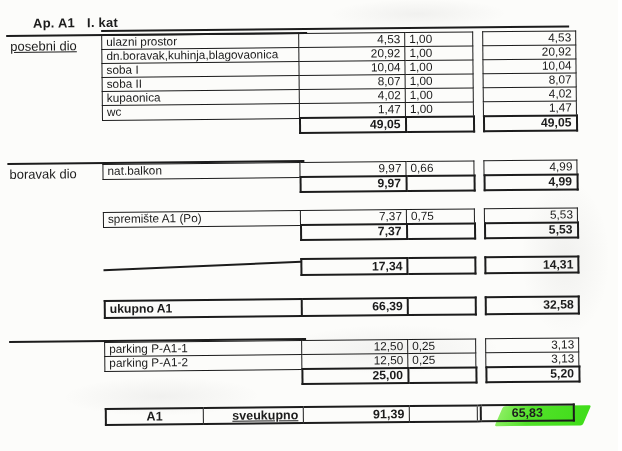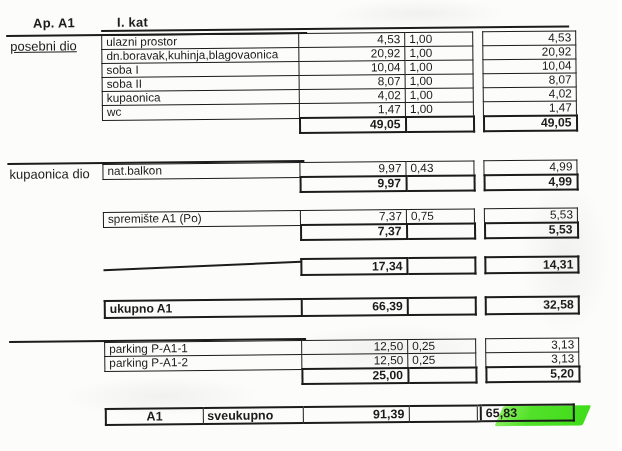--- a/index.html
+++ b/index.html
@@ -6,21 +6,21 @@
   body { background:#ffffff; font-family:"Liberation Sans", sans-serif; }
   .page {
     position:relative; width:618px; height:451px; overflow:hidden;
     background:#fcfcfa; color:#1c1c1c;
   }
   .tilt { position:absolute; inset:0; transform:rotate(-0.55deg); transform-origin:311px 225px; }
 
   
   .hdr { position:absolute; font-weight:700; font-size:13px; letter-spacing:0.2px; white-space:nowrap; }
   #hdr-ap  { left:35px;  top:13px; }
-  #hdr-kat { left:119px; top:13px; }
+  #hdr-kat { left:89px; top:13px; }
 
   
   .sec-label { position:absolute; font-size:13px; white-space:nowrap; }
   #lbl-posebni  { left:12px; top:36px;text-decoration:underline; }
   #lbl-sporedni { left:10px; top:164px; }
 
   
   .line { position:absolute; background:#1c1c1c; height:1.6px; }
   #ln-kat      { left:103px; top:28px;  width:468px; height:1.7px; }
   #ln-ap       { left:8px;   top:32px;  width:301px; height:2.3px; }
@@ -57,23 +57,23 @@
   #t-ukupno td { height:17px; }
   #t-parking   { left:103px; top:340px; }
   #t-grand     { left:103px; top:406px; }
 
   
   #t-grand td {
     height:16px; font-size:12.5px; font-weight:700;
     border:1.6px solid #1c1c1c; border-top-width:2.6px; border-bottom-width:2.6px;
   }
   #t-grand td:first-child { border-left-width:2.6px; text-align:center;margin-left:16px; }
-  #t-grand td.g-label { text-align:left; }
+  #t-grand td.g-label { text-align:right;text-decoration:underline; }
   #t-grand td.g-sp { border-left:none; border-right:none; padding:0; }
-  #t-grand td.g-result { border-left-width:2.2px; border-right-width:2.6px; text-align:left; }
+  #t-grand td.g-result { border-left-width:2.2px; border-right-width:2.6px; text-align:center; }
 
   
   #marker {
     position:absolute; left:497px; top:408px; width:88px; height:20px;
     transform:skewX(-24deg); border-radius:2px;
     background:linear-gradient(90deg,#8aee60 0%, #52e129 35%, #40dd1a 100%);
   }
 
   
   .smudge { position:absolute; pointer-events:none;
@@ -97,21 +97,21 @@
     <div class="hdr" id="hdr-ap">Ap. A1</div>
     <div class="hdr" id="hdr-kat">I. kat</div>
 
     <div class="line" id="ln-kat"></div>
     <div class="line" id="ln-ap"></div>
     <div class="line" id="ln-sporedni"></div>
     <div class="line" id="ln-parking"></div>
     <div class="line" id="ln-subname"></div>
 
     <div class="sec-label" id="lbl-posebni">posebni dio</div>
-    <div class="sec-label" id="lbl-sporedni">kupaonica dio</div>
+    <div class="sec-label" id="lbl-sporedni">boravak dio</div>
 
     <div id="marker"></div>
 
     <table class="sec" id="t-posebni">
       <colgroup>
           <col style="width:197px">
           <col style="width:106px">
           <col style="width:68px">
           <col style="width:4px">
           <col style="width:93px">
@@ -174,21 +174,21 @@
           <col style="width:197px">
           <col style="width:106px">
           <col style="width:68px">
           <col style="width:4px">
           <col style="width:93px">
         </colgroup>
       <tbody>
           <tr>
         <td class="name">nat.balkon</td>
         <td class="num">9,97</td>
-        <td class="coef">0,43</td>
+        <td class="coef">0,66</td>
         <td class="sp"></td>
         <td class="num result">4,99</td>
       </tr>
       <tr class="total">
         <td class="void"></td>
         <td class="num">9,97</td>
         <td class="coef"></td>
         <td class="sp"></td>
         <td class="num result">4,99</td>
       </tr>

